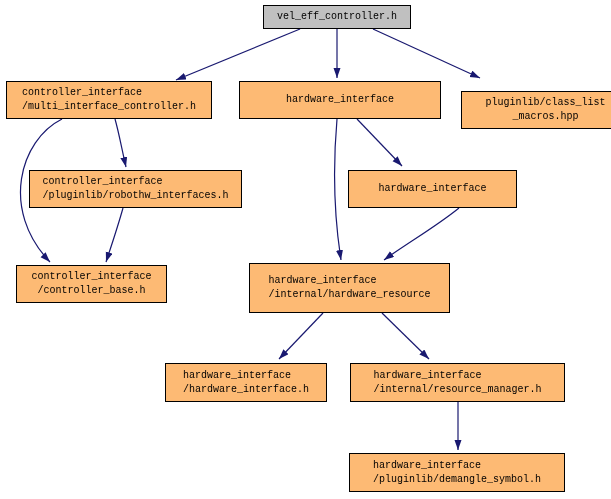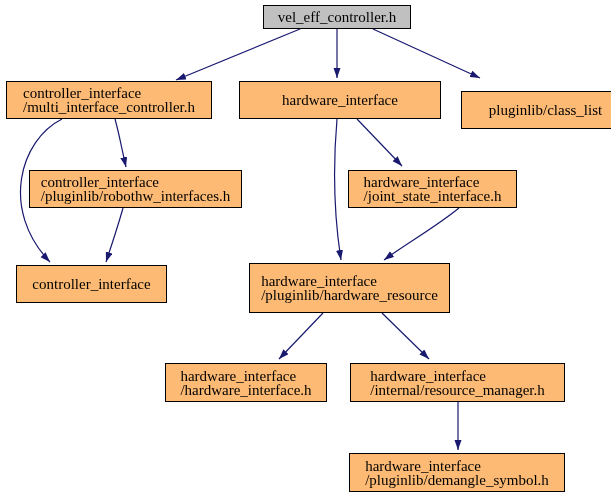--- a/index.html
+++ b/index.html
@@ -7,22 +7,22 @@
     --node-border:#000000;
     --root-fill:#c0c0c0;
     --bg:#ffffff;
     --text:#000000;
   }
   html,body{margin:0;padding:0;background:var(--bg);}
   #canvas{
     position:relative;
     width:611px;height:499px;
     background:var(--bg);
-    font-family:Liberation Serif, serif;
-    font-size:15px;
+    font-family:Liberation Mono, monospace;
+    font-size:10px;
     color:var(--text);
     overflow:hidden;
   }
   #edges{position:absolute;left:0;top:0;width:611px;height:499px;}
   #edges path.edge{fill:none;stroke:var(--edge-color);stroke-width:1.2px;}
   #arrowhead path{fill:var(--edge-color);stroke:none;}
   .node{
     position:absolute;
     box-sizing:border-box;
     border:1px solid var(--node-border);
@@ -78,47 +78,48 @@
 
   <div class="node" style="left:239px;top:81px;width:202px;height:38px;">
     <div class="txt">
       <div class="ll">hardware_interface</div>
     </div>
   </div>
 
   <div class="node" style="left:461px;top:91px;width:169px;height:38px;justify-content:center;">
     <div class="txt">
       <div class="ll">pluginlib/class_list</div>
+      <div class="lc">_macros.hpp</div>
     </div>
   </div>
 
   <div class="node" style="left:29px;top:170px;width:213px;height:38px;">
     <div class="txt">
       <div class="ll">controller_interface</div>
       <div class="lc">/pluginlib/robothw_interfaces.h</div>
     </div>
   </div>
 
   <div class="node" style="left:348px;top:170px;width:169px;height:38px;">
     <div class="txt">
       <div class="ll">hardware_interface</div>
-      <div class="lc">/joint_state_interface.h</div>
     </div>
   </div>
 
   <div class="node" style="left:16px;top:265px;width:151px;height:38px;">
     <div class="txt">
       <div class="ll">controller_interface</div>
+      <div class="lc">/controller_base.h</div>
     </div>
   </div>
 
   <div class="node" style="left:249px;top:263px;width:201px;height:50px;">
     <div class="txt">
       <div class="ll">hardware_interface</div>
-      <div class="ll">/pluginlib/hardware_resource</div>
+      <div class="ll">/internal/hardware_resource</div>
     </div>
   </div>
 
   <div class="node" style="left:165px;top:363px;width:162px;height:39px;">
     <div class="txt">
       <div class="ll">hardware_interface</div>
       <div class="lc">/hardware_interface.h</div>
     </div>
   </div>
 

